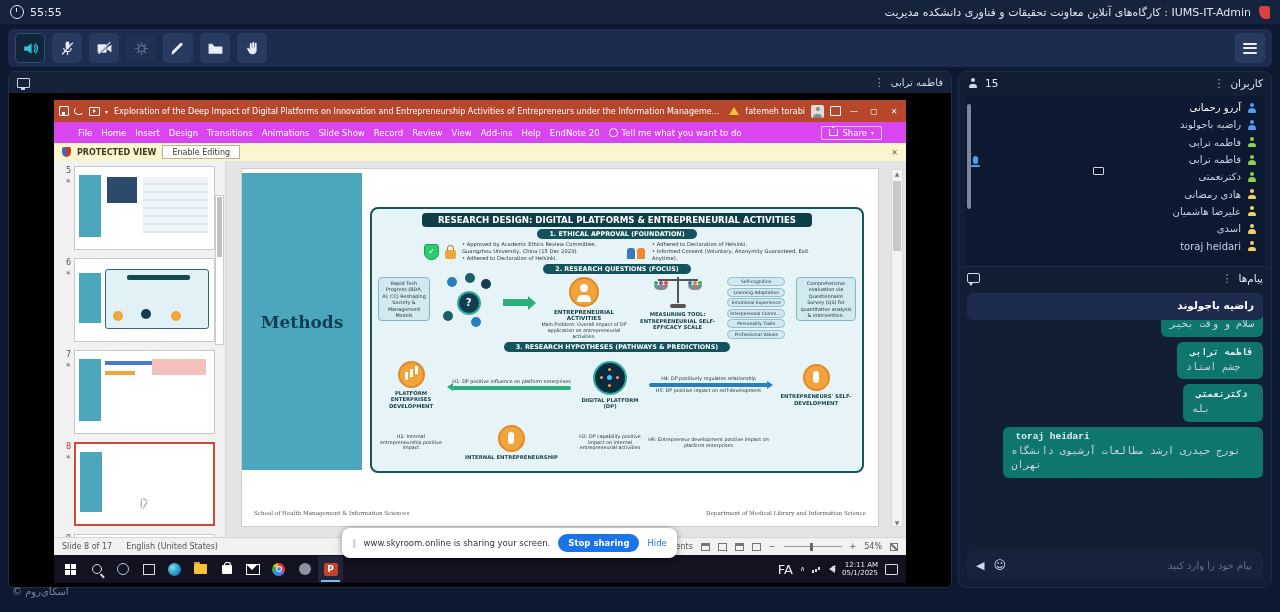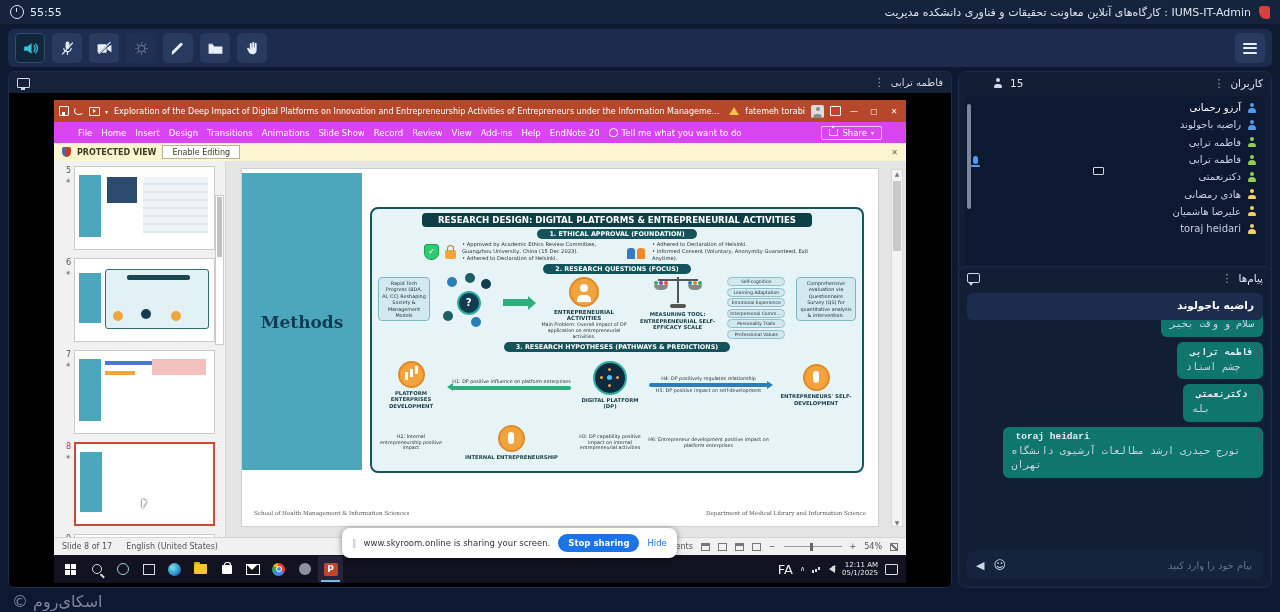--- a/index.html
+++ b/index.html
@@ -218,21 +218,21 @@
   
   .panel{position:absolute;right:8px;width:314px;background:#111e34;border:1px solid #1d2c4a;border-radius:8px;box-sizing:border-box;overflow:hidden;}
   .panel-head{height:22px;display:flex;align-items:center;padding:0 8px;gap:6px;color:#dfe7f4;font-size:10.5px;}
   .head-right{margin-left:auto;display:flex;align-items:center;gap:6px;direction:ltr;}
   .ppl-ic{position:relative;width:12px;height:10px;color:#cfd8e8;}
   .ppl-ic::before{content:"";position:absolute;top:0;left:4px;width:4px;height:4px;border-radius:50%;background:currentColor;}
   .ppl-ic::after{content:"";position:absolute;bottom:0;left:2px;width:8px;height:4.5px;border-radius:4px 4px 1px 1px;background:currentColor;}
   .chat-ic{width:11px;height:8px;border:1.2px solid #cfd8e8;border-radius:2px;position:relative;}
   .chat-ic::after{content:"";position:absolute;left:1px;bottom:-3.5px;border-left:2px solid transparent;border-right:2px solid transparent;border-top:3.5px solid #cfd8e8;}
 
-  .users-panel{top:71px;height:206px;padding-left:25px;}
+  .users-panel{top:71px;height:206px;}
   .users-list{position:absolute;top:24px;left:6px;right:6px;bottom:6px;background:#0d1930;border-radius:5px;padding:3px 8px;overflow:hidden;}
   .u-row{display:flex;align-items:center;justify-content:flex-end;gap:6px;height:17.3px;font-size:10px;color:#c6d2e4;cursor:pointer;}
   .u-name.bold{color:#fff;font-weight:normal;}
   .u-ic{position:relative;width:10px;height:10px;flex:none;}
   .u-ic::before{content:"";position:absolute;top:0;left:3px;width:4px;height:4px;border-radius:50%;background:currentColor;}
   .u-ic::after{content:"";position:absolute;bottom:0;left:1px;width:8px;height:4.5px;border-radius:4px 4px 1px 1px;background:currentColor;}
   .u-ic.blue{color:#4f9cf0;}.u-ic.green{color:#8fd14f;}.u-ic.yellow{color:#f0d264;}
   .u-badge{display:none;}
   .u-badge.screen{display:block;margin-right:auto;margin-left:120px;width:11px;height:8px;border:1.2px solid #cfd8e8;border-radius:1px;}
   .u-badge.mic{display:block;margin-right:auto;width:5px;height:8px;background:#4f9cf0;border-radius:3px;position:relative;}
@@ -249,21 +249,21 @@
   div.msg:first-of-type{margin-top:-14px;}
   .m-sender{color:#e6ecf5;font-size:9.5px;font-weight:bold;padding-left:4px;border-right:1.5px solid #42527a;padding-right:5px;margin-right:-5px;}
   .m-sender:empty{display:none;}
   .m-text{color:#cdd7e6;font-size:10px;margin-top:3px;line-height:1.45;}
   .chat-input{height:28px;margin:5px 8px 8px;background:#16233c;border-radius:6px;display:flex;align-items:center;padding:0 9px;gap:9px;flex:none;}
   .send-ic{color:#cfd8e8;font-size:11px;cursor:pointer;}
   .emoji-ic{color:#cfd8e8;font-size:12px;cursor:pointer;}
   .chat-field{flex:1;background:transparent;border:none;outline:none;color:#9fafc6;font-size:10px;font-family:"DejaVu Sans",sans-serif;text-align:right;}
   .chat-field::placeholder{color:#64748e;}
 
-  .brand{position:absolute;left:12px;bottom:1px;color:#7c879c;font-size:16px;direction:rtl;}
+  .brand{position:absolute;left:12px;bottom:15px;color:#7c879c;font-size:10px;direction:rtl;}
 </style>
 </head>
 <body>
 
 <div class="stage">
 
   <div class="topbar">
     <div class="timer">
       <span class="clock-ic"></span>
       <span>55:55</span>
@@ -713,20 +713,25 @@
           <span class="u-name">هادی رمضانی</span>
           <span class="u-ic yellow"></span>
         </div>
 
         <div class="u-row">
 
           <span class="u-name">علیرضا هاشمیان</span>
           <span class="u-ic yellow"></span>
         </div>
 
+        <div class="u-row">
+
+          <span class="u-name">اسدی</span>
+          <span class="u-ic yellow"></span>
+        </div>
 
         <div class="u-row">
 
           <span class="u-name">toraj heidari</span>
           <span class="u-ic yellow"></span>
         </div>
       </div>
   </div>
 
   <div class="panel chat-panel">

